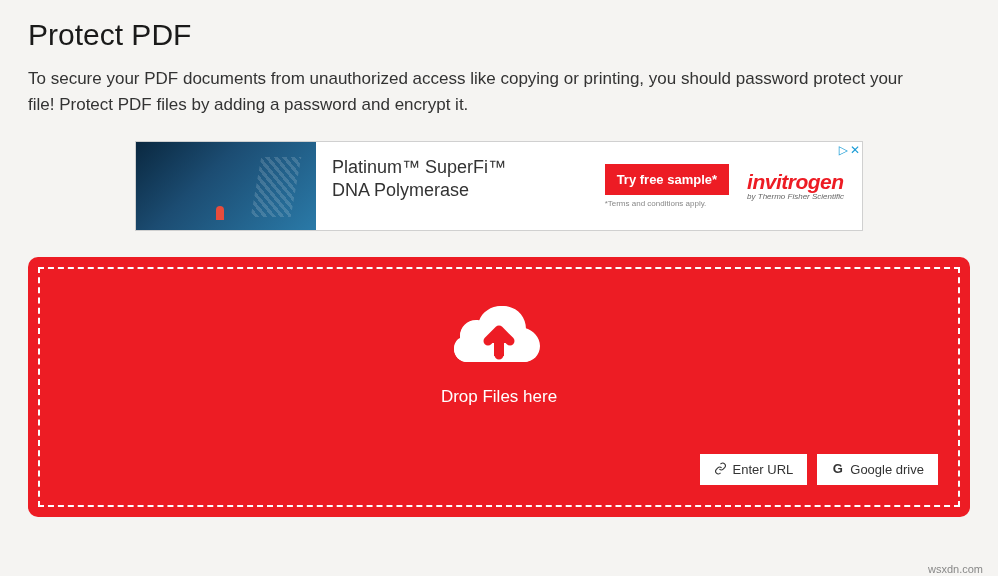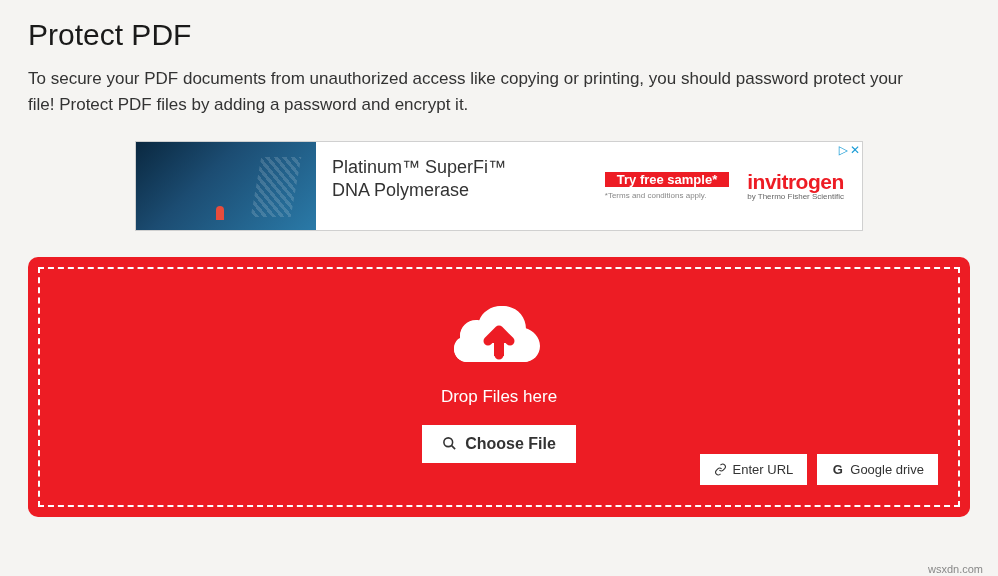--- a/index.html
+++ b/index.html
@@ -87,34 +87,35 @@
     .ad-cta-wrap {
       display: flex;
       flex-direction: column;
       align-items: flex-start;
     }
     .ad-cta {
       background: #ed1c24;
       color: #fff;
       font-size: 13px;
       font-weight: 700;
-      padding: 0 12px;
+      padding: 8px 12px;
       border: none;
       cursor: pointer;
       white-space: nowrap;
     }
     .ad-terms {
       font-size: 8px;
       color: #888;
       margin-top: 4px;
     }
     .ad-brand {
       display: flex;
       flex-direction: column;
       align-items: flex-start;
+      font-style: italic;
     }
     .ad-brand-name {
       font-size: 21px;
       font-weight: 700;
       color: #ed1c24;
       letter-spacing: -0.5px;
     }
     .ad-brand-sub {
       font-size: 8px;
       color: #666;
@@ -184,21 +185,21 @@
       gap: 10px;
     }
     .source-btn {
       background: #fff;
       color: #333;
       border: none;
       padding: 8px 14px;
       font-size: 13px;
       cursor: pointer;
       display: flex;
-      align-items: center;
+      align-items: flex-start;
       gap: 6px;
       white-space: nowrap;
     }
     .source-btn svg, .source-btn .gicon {
       width: 13px;
       height: 13px;
       flex-shrink: 0;
     }
     .gicon {
       font-weight: 700;
@@ -253,27 +254,20 @@
         <svg width="90" height="70" viewBox="0 0 90 70" fill="currentColor">
           <path d="M72 30c0-13-10-23-23-23-10 0-18 6-21 15-2-1-4-1-6-1-9 0-16 7-16 16 0 1 0 2 0 3-4 2-6 6-6 10 0 7 6 13 13 13h56c9 0 16-7 16-16 0-8-6-15-13-17z M45 52V30 M45 30l-10 10 M45 30l10 10" stroke="none"></path>
           <path d="M71 29c-1-12-11-22-24-22-10 0-19 6-22 15-1 0-2 0-3 0-9 0-16 7-16 16 0 0 0 1 0 1-4 2-6 6-6 11 0 7 6 13 13 13h57c9 0 16-7 16-16 0-9-7-16-15-18z" fill="#fff"></path>
           <path d="M45 56V32 M34 42l11-11 11 11" stroke="#ed1c24" stroke-width="9" fill="none" stroke-linecap="round" stroke-linejoin="round"></path>
           <path d="M45 56V34" stroke="#ed1c24" stroke-width="9" stroke-linecap="butt"></path>
           <path d="M33 44l12-12 12 12z" fill="#ed1c24"></path>
           <rect x="40" y="38" width="10" height="19" fill="#ed1c24"></rect>
         </svg>
       </span>
       <div class="drop-text">Drop Files here</div>
-      <button class="choose-file-btn">
-        <svg viewBox="0 0 24 24" fill="none" stroke="currentColor" stroke-width="2.5">
-          <circle cx="10" cy="10" r="7"></circle>
-          <line x1="21" y1="21" x2="15" y2="15"></line>
-        </svg>
-        <span>Choose File</span>
-      </button>
     </div>
     <div class="source-buttons">
       <button class="source-btn">
         <svg viewBox="0 0 24 24" fill="none" stroke="currentColor" stroke-width="2">
           <path d="M10 13a5 5 0 0 0 7 0l3-3a5 5 0 0 0-7-7l-1 1"></path>
           <path d="M14 11a5 5 0 0 0-7 0l-3 3a5 5 0 0 0 7 7l1-1"></path>
         </svg>
         <span>Enter URL</span>
       </button>
       <button class="source-btn">

